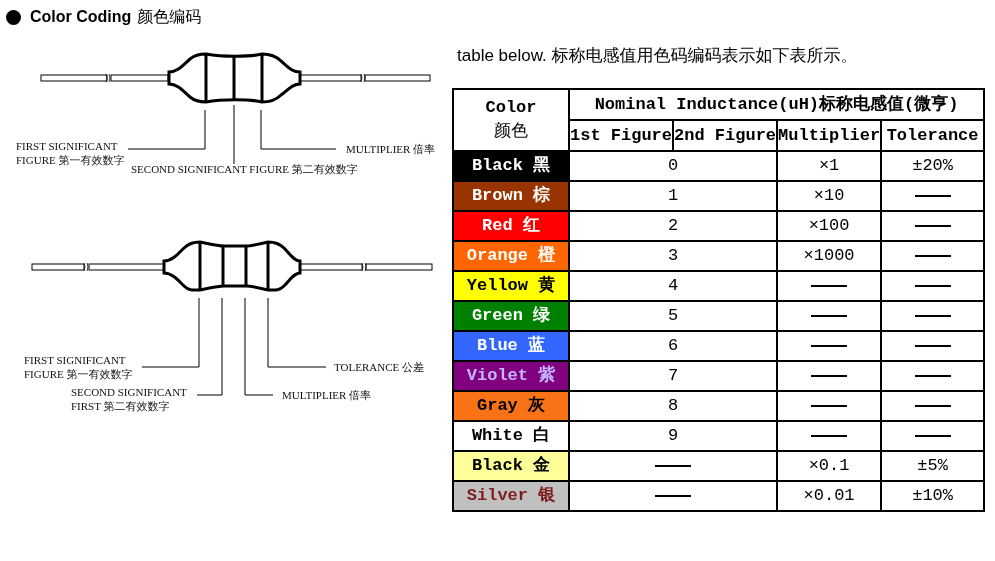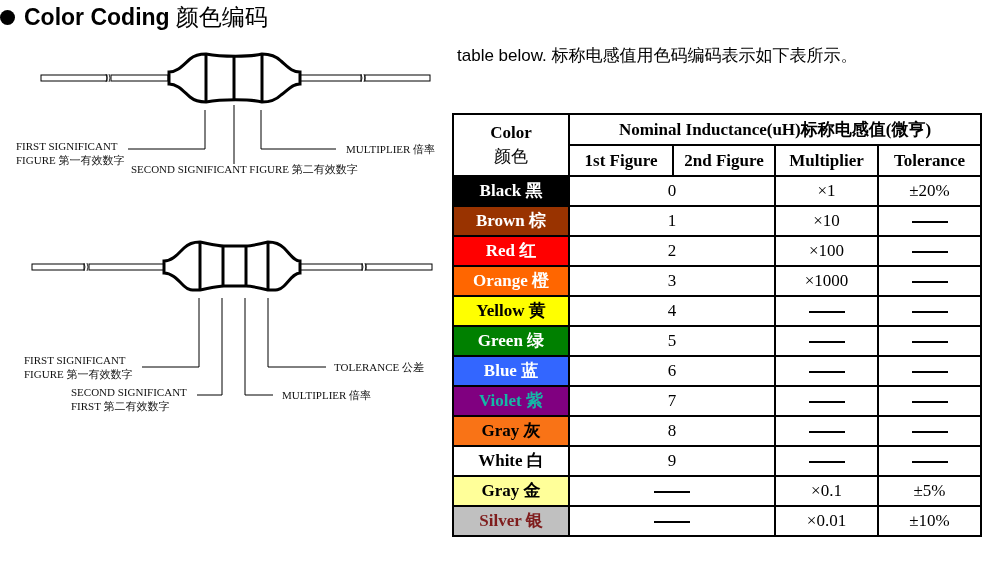--- a/index.html
+++ b/index.html
@@ -2,43 +2,43 @@
 <html><head>
 <meta charset="utf-8">
 <style>
   html, body { margin: 0; padding: 0; }
   body {
     width: 995px; height: 561px; position: relative; overflow: hidden;
     background: #ffffff; color: #000;
     font-family: "Liberation Sans", "DejaVu Sans", sans-serif;
   }
   .title {
-    position: absolute; left: 0; top: 4px;
-    font-size: 23px; font-weight: bold; line-height: 26px;
+    position: absolute; left: 6px; top: 4px;
+    font-size: 16px; font-weight: bold; line-height: 26px;
     display: flex; align-items: center; white-space: nowrap; justify-content: flex-end;
   }
   .title .bullet {
     display: inline-block; width: 15px; height: 15px; border-radius: 50%;
     background: #000; margin-right: 9px;
   }
   .title .cn { font-weight: normal; margin-left: 6px; }
   .diagram { position: absolute; left: 0; top: 0; }
   .diagram svg { display: block; }
   .lbl {
     position: absolute; font-family: "Liberation Serif", "DejaVu Serif", serif;
     font-size: 11px; line-height: 14px; white-space: nowrap; color: #111;
   }
   .intro {
     position: absolute; left: 457px; top: 38px; width: 530px;
     font-size: 17px; line-height: 35px; color: #000;
   }
   table.cc {
-    position: absolute; left: 452px; top: 113px;
+    position: absolute; left: 452px; top: 88px;
     border-collapse: collapse; table-layout: fixed;
-    font-family: Liberation Serif, serif;
+    font-family: Liberation Mono, monospace;
   }
   table.cc td, table.cc th {
     border: 2px solid #000; text-align: center; padding: 0;
     font-size: 17px; height: 28px; line-height: 28px; overflow: hidden; white-space: nowrap;
   }
   table.cc th { font-weight: bold; }
   table.cc th.colorhead { line-height: 24px; height: 60px; vertical-align: middle; }
   table.cc th.colorhead .cn { font-weight: normal; display: block; }
   table.cc td.colorcell { font-weight: bold; }
   .dash { display: inline-block; width: 36px; height: 2px; background: #000; vertical-align: middle; }
@@ -179,39 +179,39 @@
         <td><span class="dash"></span></td>
         <td><span class="dash"></span></td>
       </tr>
       <tr>
         <td class="colorcell" style="background: rgb(51, 102, 255); color: rgb(255, 255, 255);">Blue 蓝</td>
         <td colspan="2">6</td>
         <td><span class="dash"></span></td>
         <td><span class="dash"></span></td>
       </tr>
       <tr>
-        <td class="colorcell" style="background: rgb(128, 0, 128); color: #14b8a6;">Violet 紫</td>
+        <td class="colorcell" style="background: rgb(128, 0, 128); color: #c4b5fd;">Violet 紫</td>
         <td colspan="2">7</td>
         <td><span class="dash"></span></td>
         <td><span class="dash"></span></td>
       </tr>
       <tr>
         <td class="colorcell" style="background: #f97316; color: rgb(0, 0, 0);">Gray 灰</td>
         <td colspan="2">8</td>
         <td><span class="dash"></span></td>
         <td><span class="dash"></span></td>
       </tr>
       <tr>
         <td class="colorcell" style="background: rgb(255, 255, 255); color: rgb(0, 0, 0);">White 白</td>
         <td colspan="2">9</td>
         <td><span class="dash"></span></td>
         <td><span class="dash"></span></td>
       </tr>
       <tr>
-        <td class="colorcell" style="background: rgb(255, 255, 153); color: rgb(0, 0, 0);">Gray 金</td>
+        <td class="colorcell" style="background: rgb(255, 255, 153); color: rgb(0, 0, 0);">Black 金</td>
         <td colspan="2"><span class="dash"></span></td>
         <td>×0.1</td>
         <td>±5%</td>
       </tr>
       <tr>
         <td class="colorcell" style="background: rgb(192, 192, 192); color: #7f1d1d;">Silver 银</td>
         <td colspan="2"><span class="dash"></span></td>
         <td>×0.01</td>
         <td>±10%</td>
       </tr>

